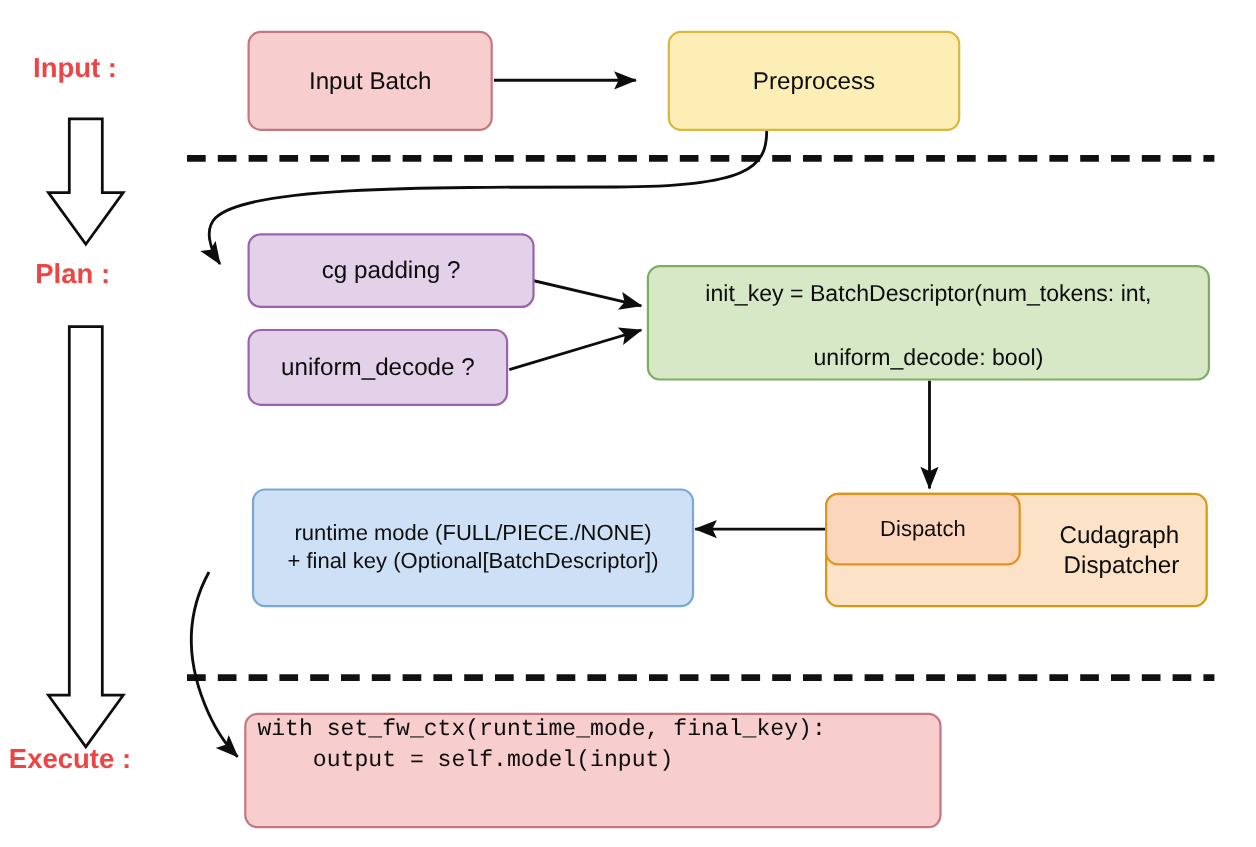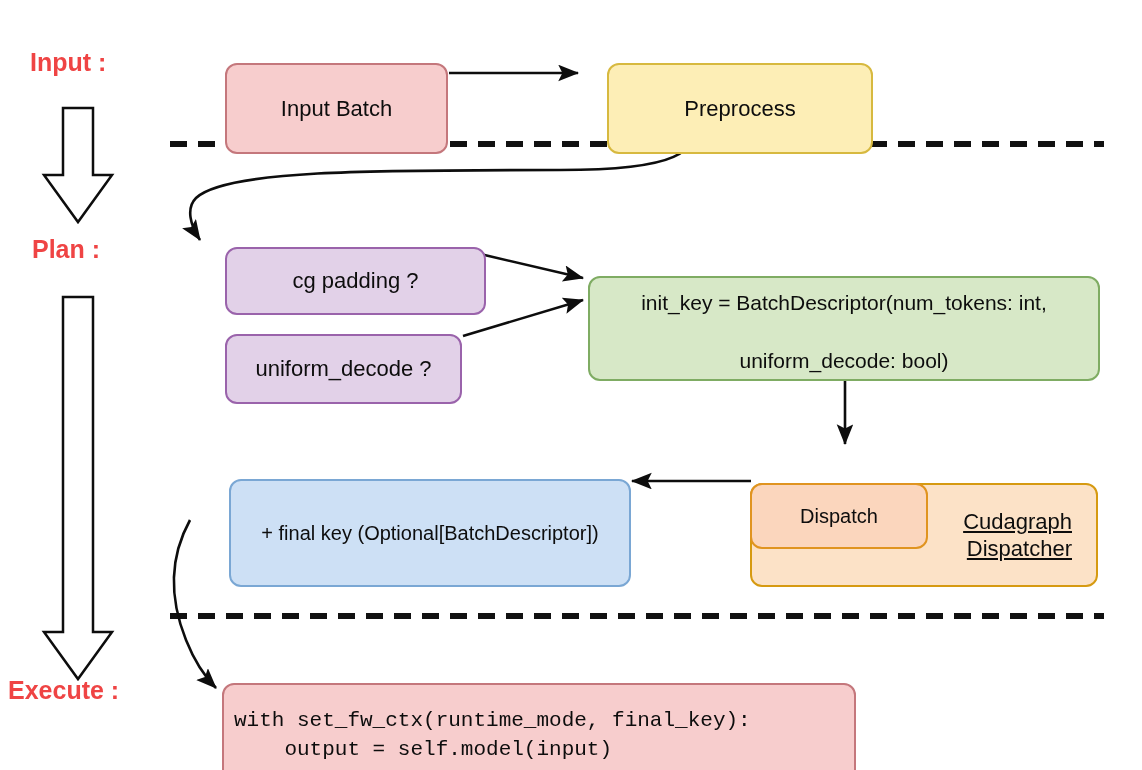--- a/index.html
+++ b/index.html
@@ -37,21 +37,20 @@
     border-radius: 12px;
     border-style: solid;
     border-width: 2px;
     display: flex;
     align-items: center;
     justify-content: center;
     text-align: center;
     font-family: "Liberation Sans", sans-serif;
     color: #0d0d0d;
     line-height: 1.25;
-    margin-top: 35px;
   }
   .node-pink {
     background: #f7cdcd;
     border-color: #c4777c;
   }
   .node-yellow {
     background: #fdeeb6;
     border-color: #d7b93f;
   }
   .node-purple {
@@ -150,34 +149,35 @@
   </div>
 
   <div class="node node-green label-21" style="left:588px; top:241px; width:512px; height:105px;
               flex-direction:column; justify-content:flex-start; padding-top:12px;gap:32px;">
     <span>init_key = BatchDescriptor(num_tokens: int,</span>
     <span>uniform_decode: bool)</span>
   </div>
 
   <div class="node node-orange-outer label-22" style="left:750px; top:448px; width:348px; height:104px;
               flex-direction:column; align-items:flex-end;
-              justify-content:center; padding-right:24px; text-align:center;text-decoration:underline;">
+              justify-content:center; padding-right:24px; text-align:center;">
     <span>Cudagraph</span>
     <span>Dispatcher</span>
   </div>
 
   <div class="node node-orange-inner label-20" style="left:750px; top:448px; width:178px; height:66px;">
     <span>Dispatch</span>
   </div>
 
   <div class="node node-blue label-20" style="left:229px; top:444px; width:402px; height:108px;
               flex-direction:column; justify-content:center;">
+    <span>runtime mode (FULL/PIECE./NONE)</span>
     <span>+ final key (Optional[BatchDescriptor])</span>
   </div>
 
   <div class="node node-pink code-block" style="left:222px; top:648px; width:634px; height:105px;
               flex-direction:column; align-items:flex-start;
-              justify-content:center;">
+              justify-content:flex-start;">
     <span>with set_fw_ctx(runtime_mode, final_key):</span>
     <span>    output = self.model(input)</span>
   </div>
 
 </div>
 
 </body></html>

